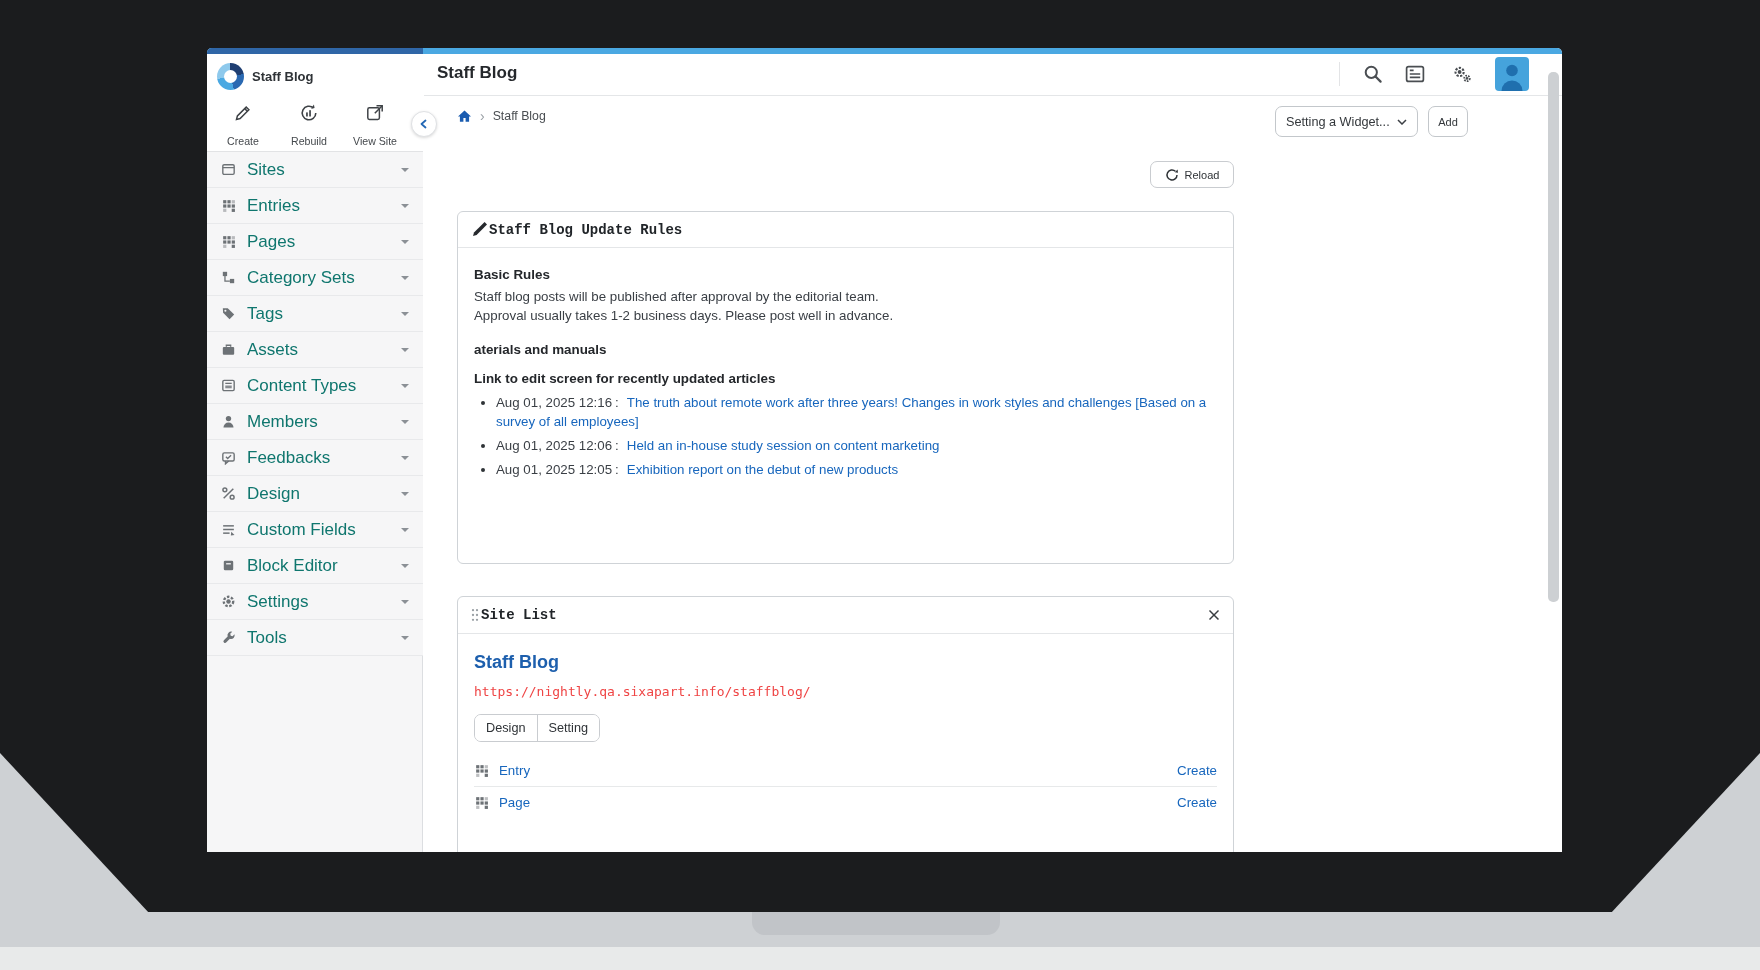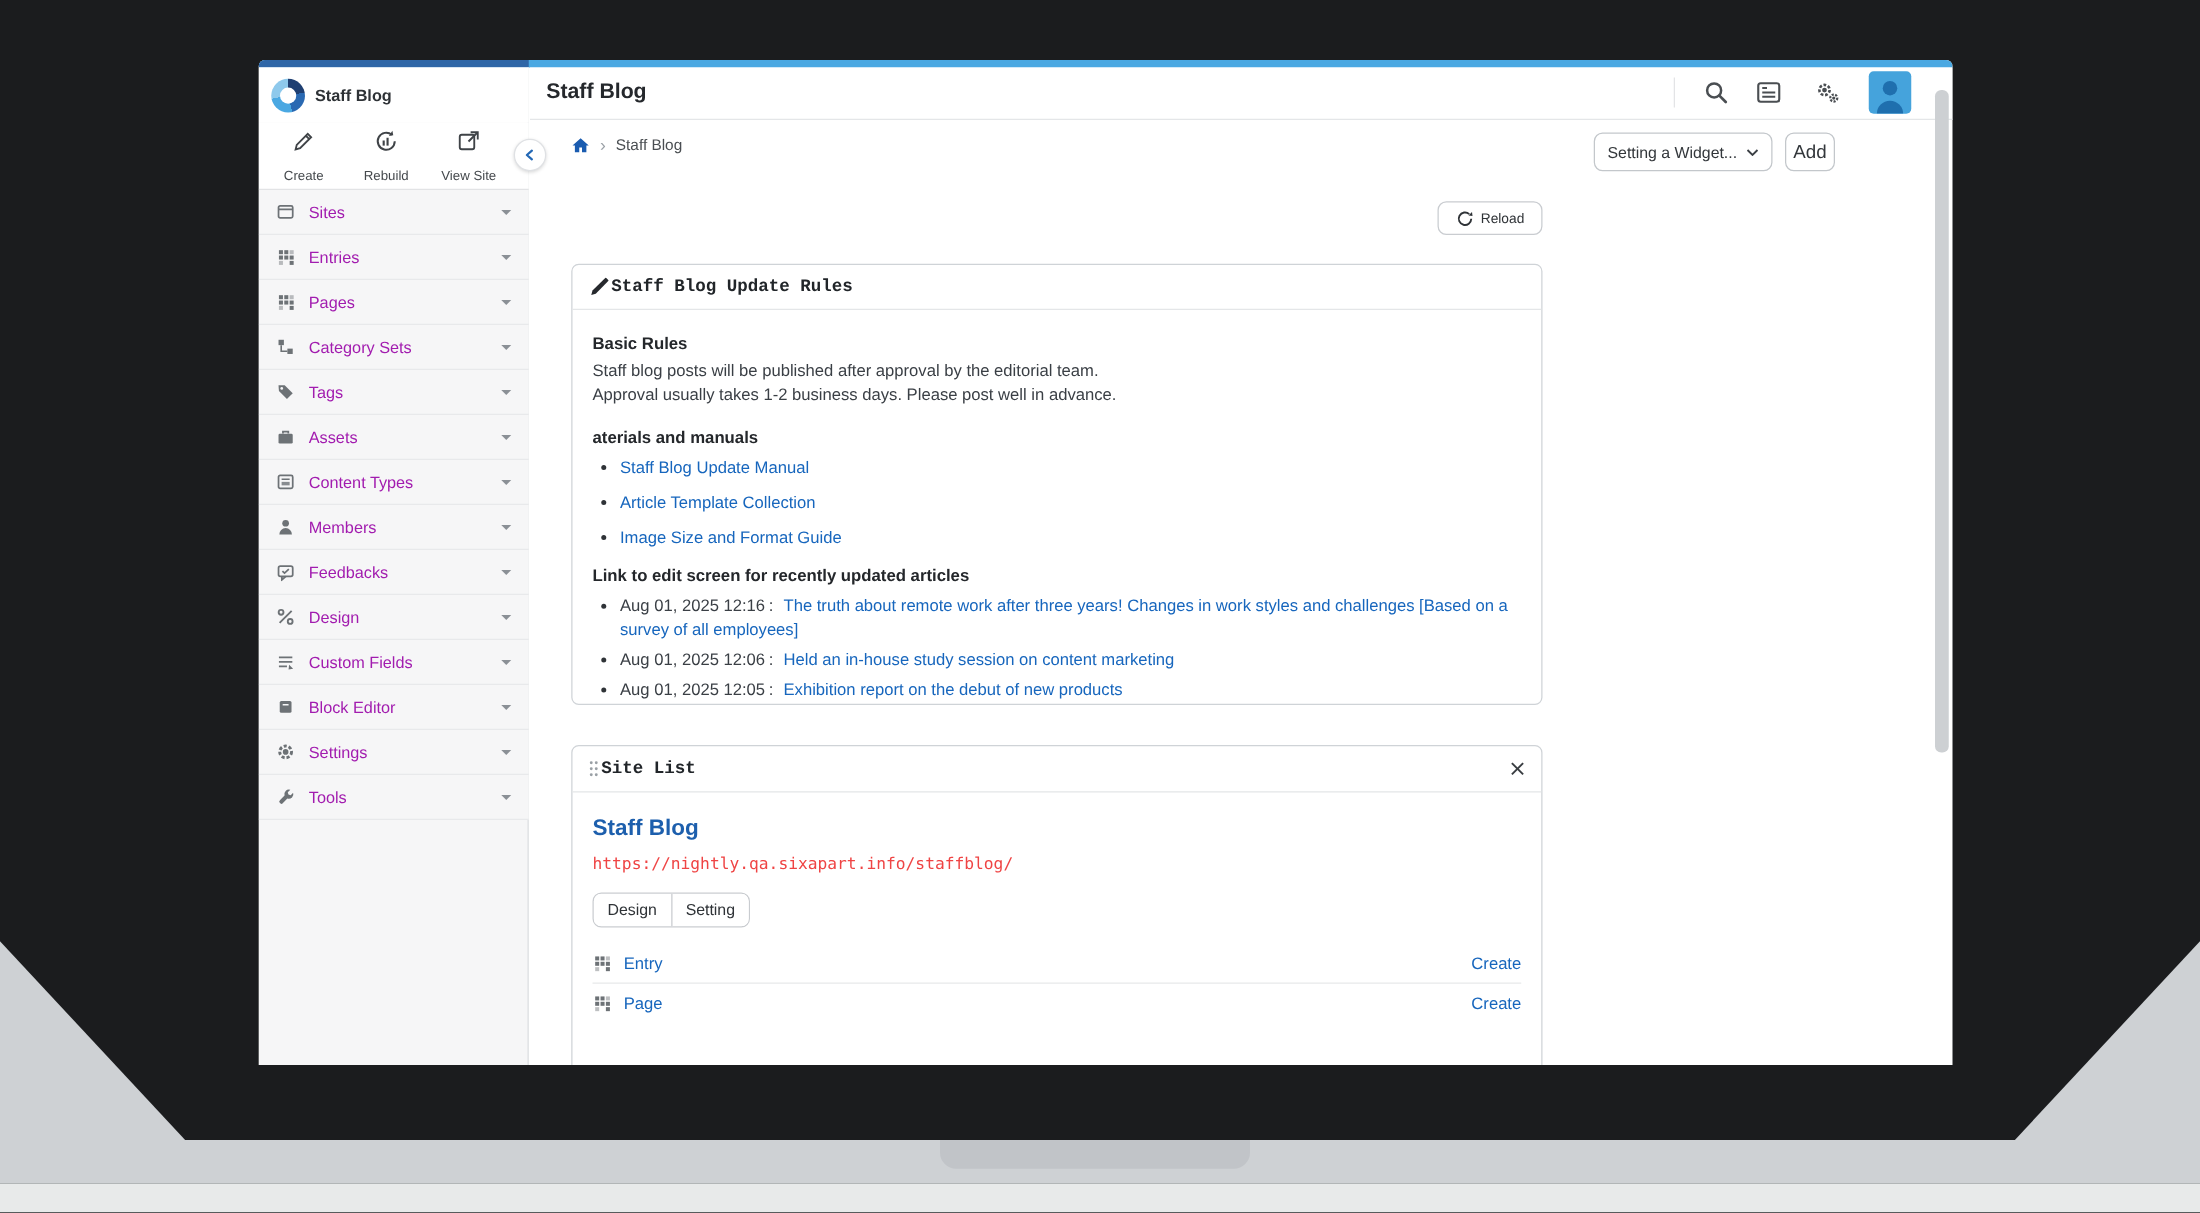--- a/index.html
+++ b/index.html
@@ -32,21 +32,21 @@
   .side-toolbar{position:absolute;left:0;top:44px;width:216px;height:54px;background:#fff;
                 border-bottom:1px solid #e2e3e5;box-sizing:border-box;}
   .tb-item{position:absolute;top:5px;width:66px;height:44px;display:flex;flex-direction:column;
            align-items:center;justify-content:space-between;color:#3f4347;cursor:pointer;}
   .tb-item .tb-label{font-size:10.6px;color:#45494d;}
   .tb-0{left:3px}.tb-1{left:69px}.tb-2{left:135px}
   .side-menu{position:absolute;left:0;top:98px;width:216px;}
   .mrow{height:36px;display:flex;align-items:center;border-bottom:1px solid #e8e9eb;
         padding:0 14px;box-sizing:border-box;background:#f6f6f7;}
   .mi{width:15px;height:15px;color:#6d7276;display:flex;align-items:center;margin-right:11px;flex:0 0 auto;}
-  .mlabel{font-size:13px;color:#a21caf;}
+  .mlabel{font-size:17px;color:#0f766e;}
   .mchev{margin-left:auto;width:0;height:0;border-left:4px solid transparent;
          border-right:4px solid transparent;border-top:4.5px solid #8b9096;}
   .collapse-btn{position:absolute;left:204px;top:63px;width:26px;height:26px;border-radius:50%;
                 background:#fff;border:1px solid #dfe1e4;box-shadow:0 1px 3px rgba(0,0,0,.15);
                 display:flex;align-items:center;justify-content:center;box-sizing:border-box;z-index:5;}
   
   .main-head{position:absolute;left:217px;top:6px;width:1138px;height:42px;
              border-bottom:1px solid #e4e6e8;box-sizing:border-box;background:#fff;}
   .main-title{position:absolute;left:13px;top:9px;font-size:17px;font-weight:bold;color:#25282c;}
   .head-divider{position:absolute;left:915px;top:8px;width:1px;height:24px;background:#e3e4e6;}
@@ -59,21 +59,21 @@
   .crumb-cur{font-size:12.3px;color:#4a4e52;}
   .scroll-thumb{position:absolute;left:1341px;top:24px;width:11px;height:530px;border-radius:5px;
                 background:#cdd0d3;}
   
   .wsel{position:absolute;left:1068px;top:58px;width:143px;height:31px;border:1px solid #c3c7cb;
         border-radius:7px;background:#fff;box-sizing:border-box;display:flex;align-items:center;
         padding:0 10px;font-size:12.7px;color:#33373b;cursor:pointer;}
   .wsel .chev{margin-left:auto;}
   .add-btn{position:absolute;left:1221px;top:58px;width:40px;height:31px;border:1px solid #c3c7cb;
            border-radius:7px;background:#fff;box-sizing:border-box;display:flex;align-items:center;
-           justify-content:center;font-size:15px;color:#33373b;cursor:pointer;}
+           justify-content:center;font-size:11px;color:#33373b;cursor:pointer;}
   
   .reload-btn{position:absolute;left:943px;top:113px;width:84px;height:27px;border:1px solid #c9ccd0;
               border-radius:7px;background:#fff;box-sizing:border-box;display:flex;align-items:center;
               justify-content:center;gap:6px;font-size:11px;color:#2f3337;cursor:pointer;}
   .card{position:absolute;left:250px;width:777px;background:#fff;border:1px solid #cfd3d7;
         border-radius:6px;box-sizing:border-box;}
   .card1{top:163px;height:353px;}
   .card2{top:548px;height:330px;}
   .card-head{height:36px;display:flex;align-items:center;padding:0 13px;
              border-bottom:1px solid #e4e6e8;gap:2px;box-sizing:border-box;font-family:Liberation Mono, monospace;}
@@ -414,25 +414,20 @@
               <path d="M2 14l1-3.6L13.6 0 16 2.4 5.6 13z" fill="#26292d"></path>
             </svg>
           </span>
         <span class="card-title">Staff Blog Update Rules</span>
       </div>
       <div class="card-body">
         <h4>Basic Rules</h4>
         <div class="pline">Staff blog posts will be published after approval by the editorial team.</div>
         <div class="pline">Approval usually takes 1-2 business days. Please post well in advance.</div>
         <h4 style="margin-top:17px;">aterials and manuals</h4>
-        <ul class="blist">
-          <li><a class="lnk">Staff Blog Update Manual</a></li>
-          <li><a class="lnk">Article Template Collection</a></li>
-          <li><a class="lnk">Image Size and Format Guide</a></li>
-        </ul>
         <h4 style="margin-top:14px;">Link to edit screen for recently updated articles</h4>
         <ul class="rlist">
           <li><span class="time">Aug 01, 2025 12:16</span><span class="tsep">:</span><a class="lnk">The truth about remote work after three years! Changes in work styles and challenges [Based on a survey of all employees]</a></li>
           <li><span class="time">Aug 01, 2025 12:06</span><span class="tsep">:</span><a class="lnk">Held an in-house study session on content marketing</a></li>
           <li><span class="time">Aug 01, 2025 12:05</span><span class="tsep">:</span><a class="lnk">Exhibition report on the debut of new products</a></li>
         </ul>
       </div>
     </div>
 
     <div class="card card2">

